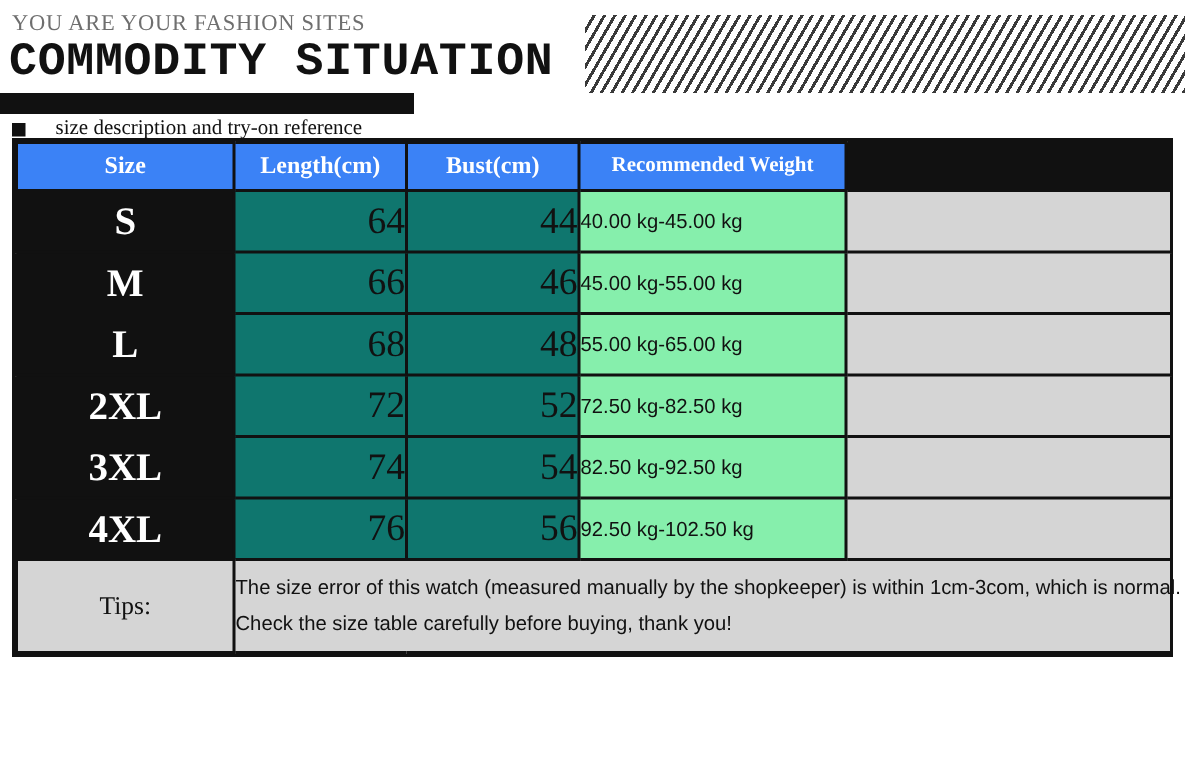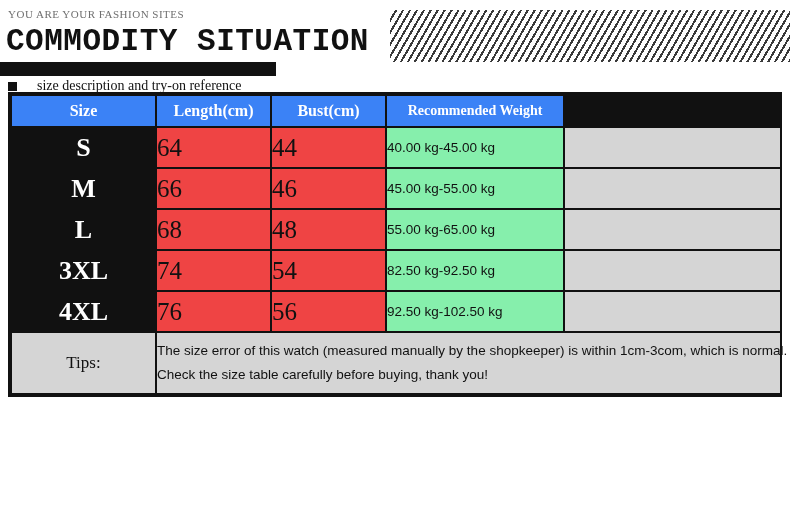--- a/index.html
+++ b/index.html
@@ -24,21 +24,21 @@
   
   .header {
     position: relative;
     height: 72px;
   }
   .kicker {
     position: absolute;
     left: 8px;
     top: 8px;
     font-family: "Liberation Serif", serif;
-    font-size: 11px;
+    font-size: 15px;
     letter-spacing: 0.5px;
     color: #6f6f6f;
     white-space: nowrap;
   }
   .headline {
     position: absolute;
     left: 6px;
     top: 24px;
     font-family: Liberation Mono, monospace;
     font-weight: bold;
@@ -150,23 +150,23 @@
 
   td.size-cell {
     background: #111;
     color: #fff;
     text-align: center;
     font-family: "Liberation Serif", serif;
     font-weight: bold;
     font-size: 26px;
   }
   td.num-cell {
-    background: #ef4444;
-    color: #111;
-    text-align: left;
+    background: #0f766e;
+    color: #111;
+    text-align: right;
     font-family: "Liberation Serif", serif;
     font-size: 25px;
   }
   td.weight-cell {
     background: #86efac;
     color: #111;
     font-family: "Liberation Sans", sans-serif;
     font-size: 13.5px;
     padding-left: 18px;
   }
@@ -247,20 +247,27 @@
           <td class="blank-cell"></td>
         </tr>
         <tr>
           <td class="size-cell">L</td>
           <td class="num-cell">68</td>
           <td class="num-cell">48</td>
           <td class="weight-cell">55.00 kg-65.00 kg</td>
           <td class="blank-cell"></td>
         </tr>
         <tr>
+          <td class="size-cell">2XL</td>
+          <td class="num-cell">72</td>
+          <td class="num-cell">52</td>
+          <td class="weight-cell">72.50 kg-82.50 kg</td>
+          <td class="blank-cell"></td>
+        </tr>
+        <tr>
           <td class="size-cell">3XL</td>
           <td class="num-cell">74</td>
           <td class="num-cell">54</td>
           <td class="weight-cell">82.50 kg-92.50 kg</td>
           <td class="blank-cell"></td>
         </tr>
         <tr>
           <td class="size-cell">4XL</td>
           <td class="num-cell">76</td>
           <td class="num-cell">56</td>

